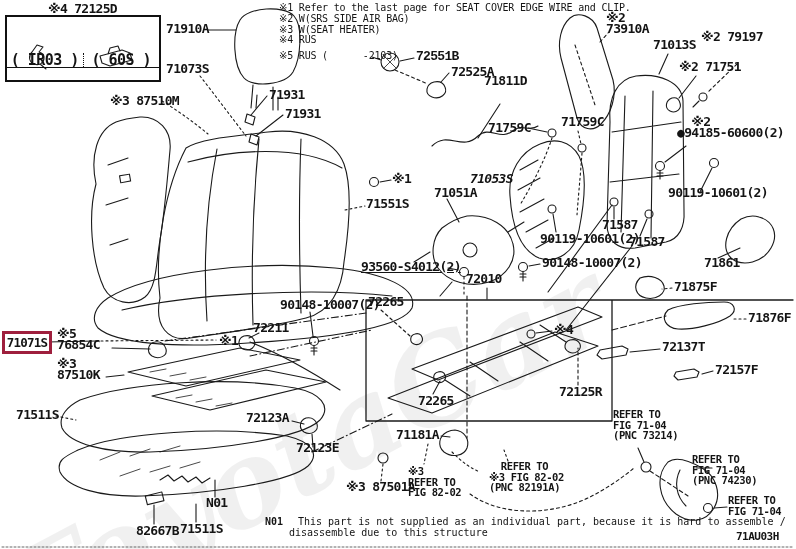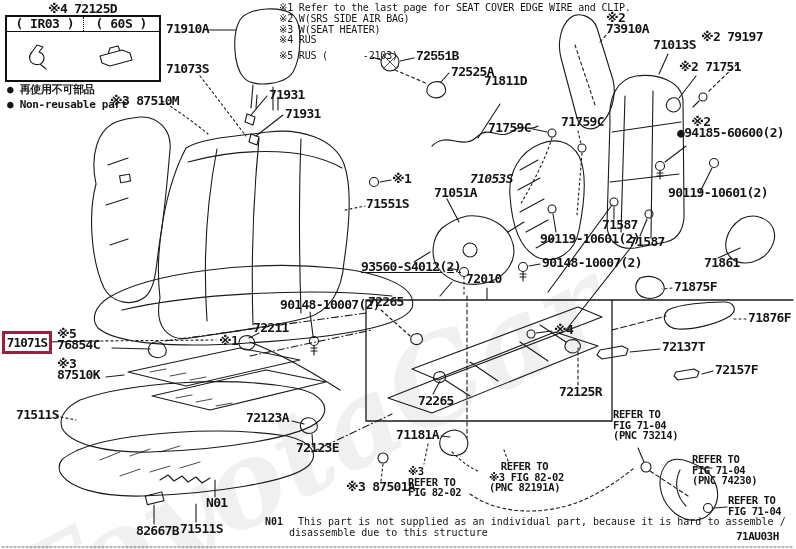--- a/index.html
+++ b/index.html
@@ -9,21 +9,21 @@
   .watermark{position:absolute;left:-20px;top:545px;transform-origin:0 0;transform:rotate(-28deg);
              font-family:"DejaVu Serif",serif;font-style:italic;font-weight:bold;font-size:118px;
              color:#000;opacity:0.055;white-space:nowrap;pointer-events:none;}
   .pl{position:absolute;font-weight:bold;font-size:13px;letter-spacing:-0.7px;white-space:nowrap;z-index:5;}
   .pl div{line-height:10.5px;white-space:pre;}
   .rl{position:absolute;font-weight:bold;font-size:10.5px;letter-spacing:-0.4px;white-space:nowrap;z-index:5;}
   .rl div{line-height:10.5px;white-space:pre;}
   .note{position:absolute;font-size:10px;letter-spacing:-0.2px;white-space:pre;z-index:5;}
   .vt-title{position:absolute;left:48px;top:1px;font-size:13px;font-weight:bold;letter-spacing:-0.7px;z-index:5;}
   .vt{position:absolute;left:5px;top:15px;width:152px;height:63px;border:2px solid #111;z-index:4;background:transparent;}
-  .vt-header{display:flex;height:14px;border-bottom:1.5px solid #111;font-size:13px;font-weight:bold;}
+  .vt-header{display:flex;height:14px;border-bottom:1.5px solid #111;font-size:15px;font-weight:bold;margin-top:36px;}
   .vt-cell{flex:1;text-align:center;line-height:14px;letter-spacing:-0.5px;}
   .vt-cell:first-child{border-right:1px dotted #111;}
   .legend{position:absolute;left:7px;top:82px;z-index:5;}
   .legend div{font-size:11px;font-weight:bold;line-height:15px;letter-spacing:-0.3px;white-space:pre;}
   .hl{position:absolute;left:2px;top:331px;width:44px;height:17px;border:3px solid #9e1f3d;background:#fff;
       display:flex;align-items:center;justify-content:center;font-weight:bold;font-size:12.5px;
       letter-spacing:-0.8px;z-index:6;}
   .footer-note{position:absolute;left:265px;top:516px;font-size:10px;z-index:5;}
   .footer-note .code{position:absolute;left:0;top:0;font-weight:bold;}
   .footer-note .l1{position:absolute;left:33px;top:0;width:470px;white-space:nowrap;}
@@ -221,24 +221,20 @@
   </svg>
 
   <div class="vt-title">※4 72125D</div>
   <div class="vt">
     <div class="vt-header">
       <div class="vt-cell">( IR03 )</div>
       <div class="vt-cell">( 60S )</div>
     </div>
   </div>
 
-  <div class="legend">
-    <div>● 再使用不可部品</div>
-    <div>● Non-reusable part</div>
-  </div>
 
   <div id="notes-layer">
       <div class="note" style="left: 279px; top: 2px;">※1 Refer to the last page for SEAT COVER EDGE WIRE and CLIP.</div>
       <div class="note" style="left: 279px; top: 12.8px;">※2 W(SRS SIDE AIR BAG)</div>
       <div class="note" style="left: 279px; top: 23.6px;">※3 W(SEAT HEATER)</div>
       <div class="note" style="left: 279px; top: 34.4px;">※4 RUS</div>
       <div class="note" style="left: 279px; top: 50px; text-align: center;">※5 RUS (      -2103)</div>
     </div>
 
   <div id="labels-layer">

